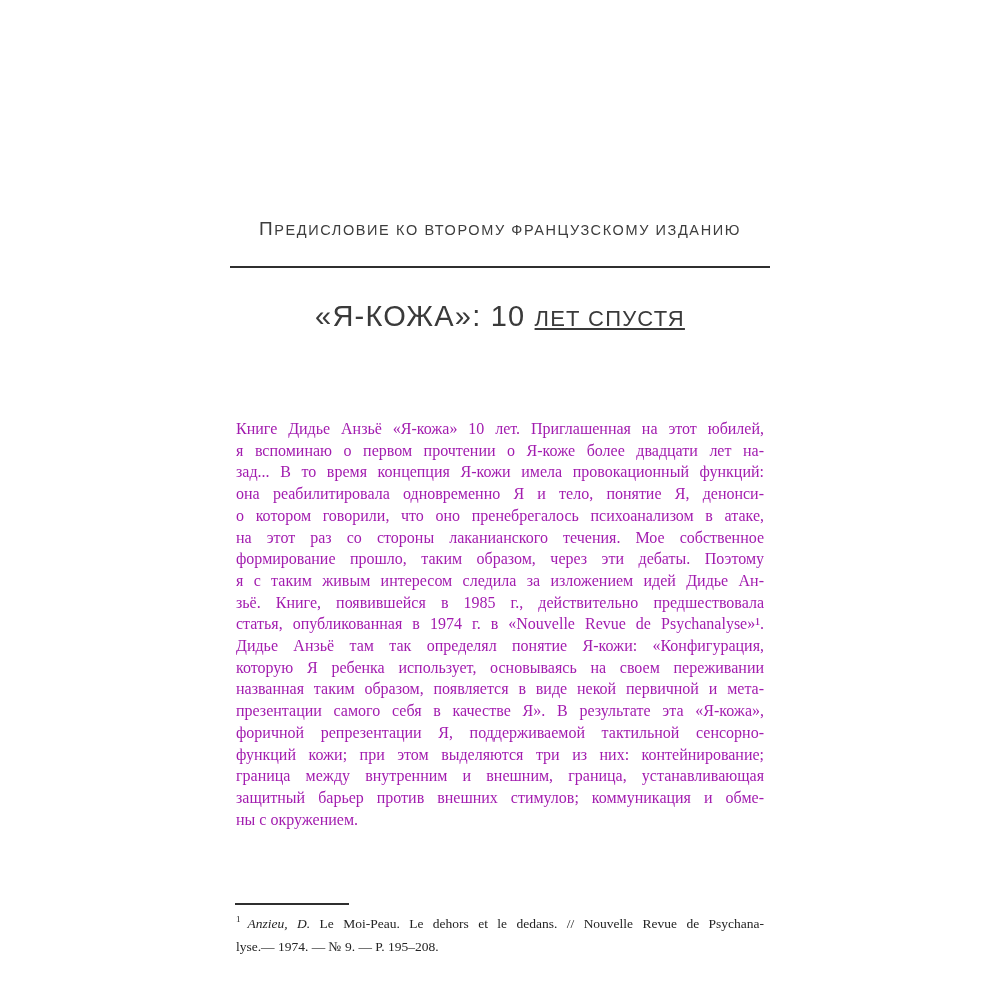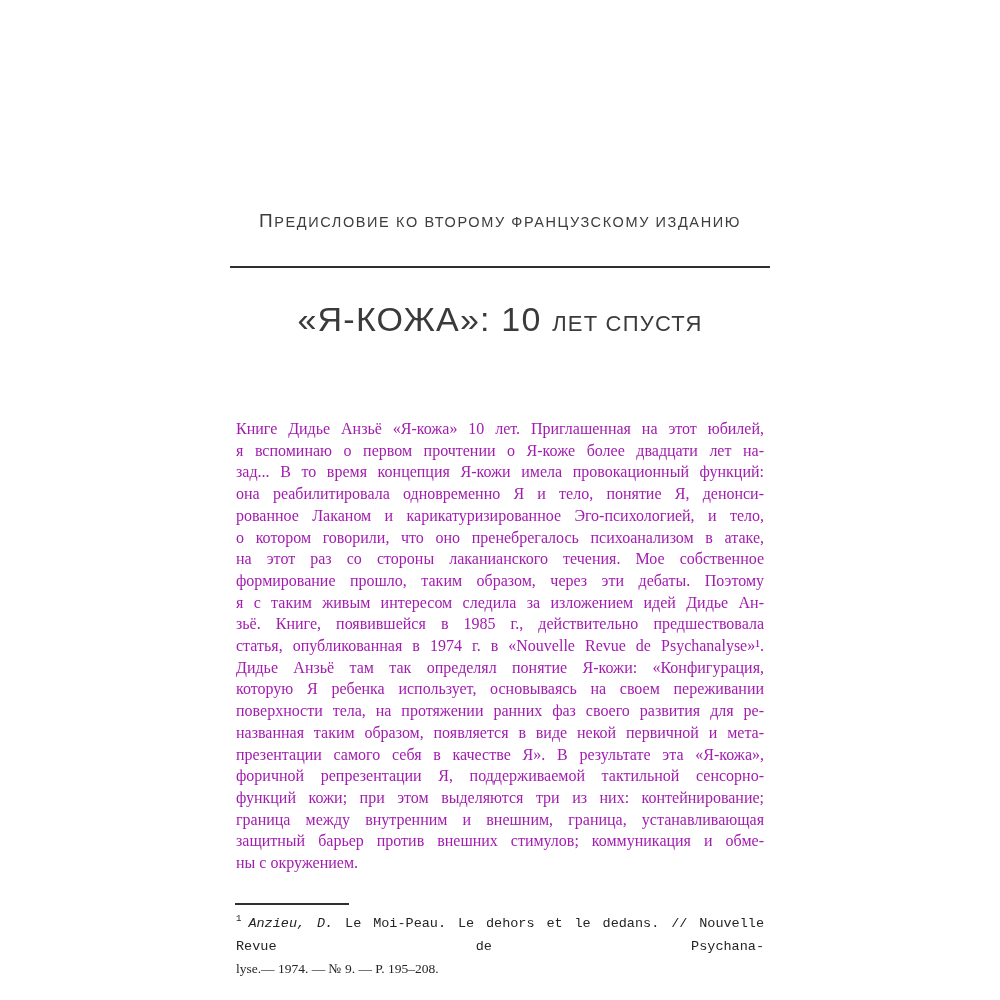--- a/index.html
+++ b/index.html
@@ -11,21 +11,21 @@
     position: relative;
     width: 1000px;
     height: 1000px;
     background: #ffffff;
     overflow: hidden;
     font-family: "Liberation Serif", serif;
   }
   
   .running-header {
     position: absolute;
-    top: 210px;
+    top: 218px;
     left: 236px;
     width: 528px;
     text-align: center;
     font-family: "Liberation Sans", sans-serif;
     font-size: 14.5px;
     letter-spacing: 1.6px;
     color: #3d3d3d;
     white-space: nowrap;
   }
   .running-header .lead { font-size: 19px; letter-spacing: 1.6px; }
@@ -41,22 +41,22 @@
   .chapter-title {
     position: absolute;
     top: 300px;
     left: 236px;
     width: 528px;
     text-align: center;
     font-family: "Liberation Sans", sans-serif;
     color: #3a3a3a;
     white-space: nowrap;
   }
-  .chapter-title .lead { font-size: 34px; letter-spacing: 1.2px; }
-  .chapter-title .rest { font-size: 22px; letter-spacing: 1.2px; }
+  .chapter-title .lead { font-size: 29px; letter-spacing: 1.2px; }
+  .chapter-title .rest { font-size: 22px; letter-spacing: 1.2px; text-decoration: underline; }
   
   .body-text {
     position: absolute;
     top: 418px;
     left: 236px;
     width: 528px;
     font-size: 16px;
     line-height: 21.7px;
     color: #a21caf;
   }
@@ -81,21 +81,20 @@
     top: 908px;
     left: 236px;
     width: 528px;
     font-size: 13.5px;
     line-height: 22.5px;
     color: #242424;
   }
   .fn-line1 {
     text-align: justify;
     text-align-last: justify;
-    font-family: Liberation Mono, monospace;
   }
   .fn-line2 {
     text-align: left;
   }
   .fn-sup {
     font-size: 9px;
     vertical-align: 6px;
     margin-right: 7px;
   }
   .italic { font-style: italic; }
@@ -109,30 +108,28 @@
 
   <div class="header-rule"></div>
 
   <div class="chapter-title"><span class="lead">«Я-КОЖА»: 10 </span><span class="rest">ЛЕТ СПУСТЯ</span></div>
 
   <div class="body-text">
     <div class="bline">Книге Дидье Анзьё «Я-кожа» 10 лет. Приглашенная на этот юбилей,</div>
     <div class="bline">я вспоминаю о первом прочтении о Я-коже более двадцати лет на-</div>
     <div class="bline">зад... В то время концепция Я-кожи имела провокационный функций:</div>
     <div class="bline">она реабилитировала одновременно Я и тело, понятие Я, денонси-</div>
-    <div class="bline">рованное Лаканом и карикатуризированное Эго-психологией, и тело,</div>
     <div class="bline">о котором говорили, что оно пренебрегалось психоанализом в атаке,</div>
     <div class="bline">на этот раз со стороны лаканианского течения. Мое собственное</div>
     <div class="bline">формирование прошло, таким образом, через эти дебаты. Поэтому</div>
     <div class="bline">я с таким живым интересом следила за изложением идей Дидье Ан-</div>
     <div class="bline">зьё. Книге, появившейся в 1985 г., действительно предшествовала</div>
     <div class="bline">статья, опубликованная в 1974 г. в «Nouvelle Revue de Psychanalyse»¹.</div>
     <div class="bline">Дидье Анзьё там так определял понятие Я-кожи: «Конфигурация,</div>
     <div class="bline">которую Я ребенка использует, основываясь на своем переживании</div>
-    <div class="bline">поверхности тела, на протяжении ранних фаз своего развития для ре-</div>
     <div class="bline">названная таким образом, появляется в виде некой первичной и мета-</div>
     <div class="bline">презентации самого себя в качестве Я». В результате эта «Я-кожа»,</div>
     <div class="bline">форичной репрезентации Я, поддерживаемой тактильной сенсорно-</div>
     <div class="bline">функций кожи; при этом выделяются три из них: контейнирование;</div>
     <div class="bline">граница между внутренним и внешним, граница, устанавливающая</div>
     <div class="bline">защитный барьер против внешних стимулов; коммуникация и обме-</div>
     <div class="bline last">ны с окружением.</div>
   </div>
 
   <div class="footnote-rule"></div>

